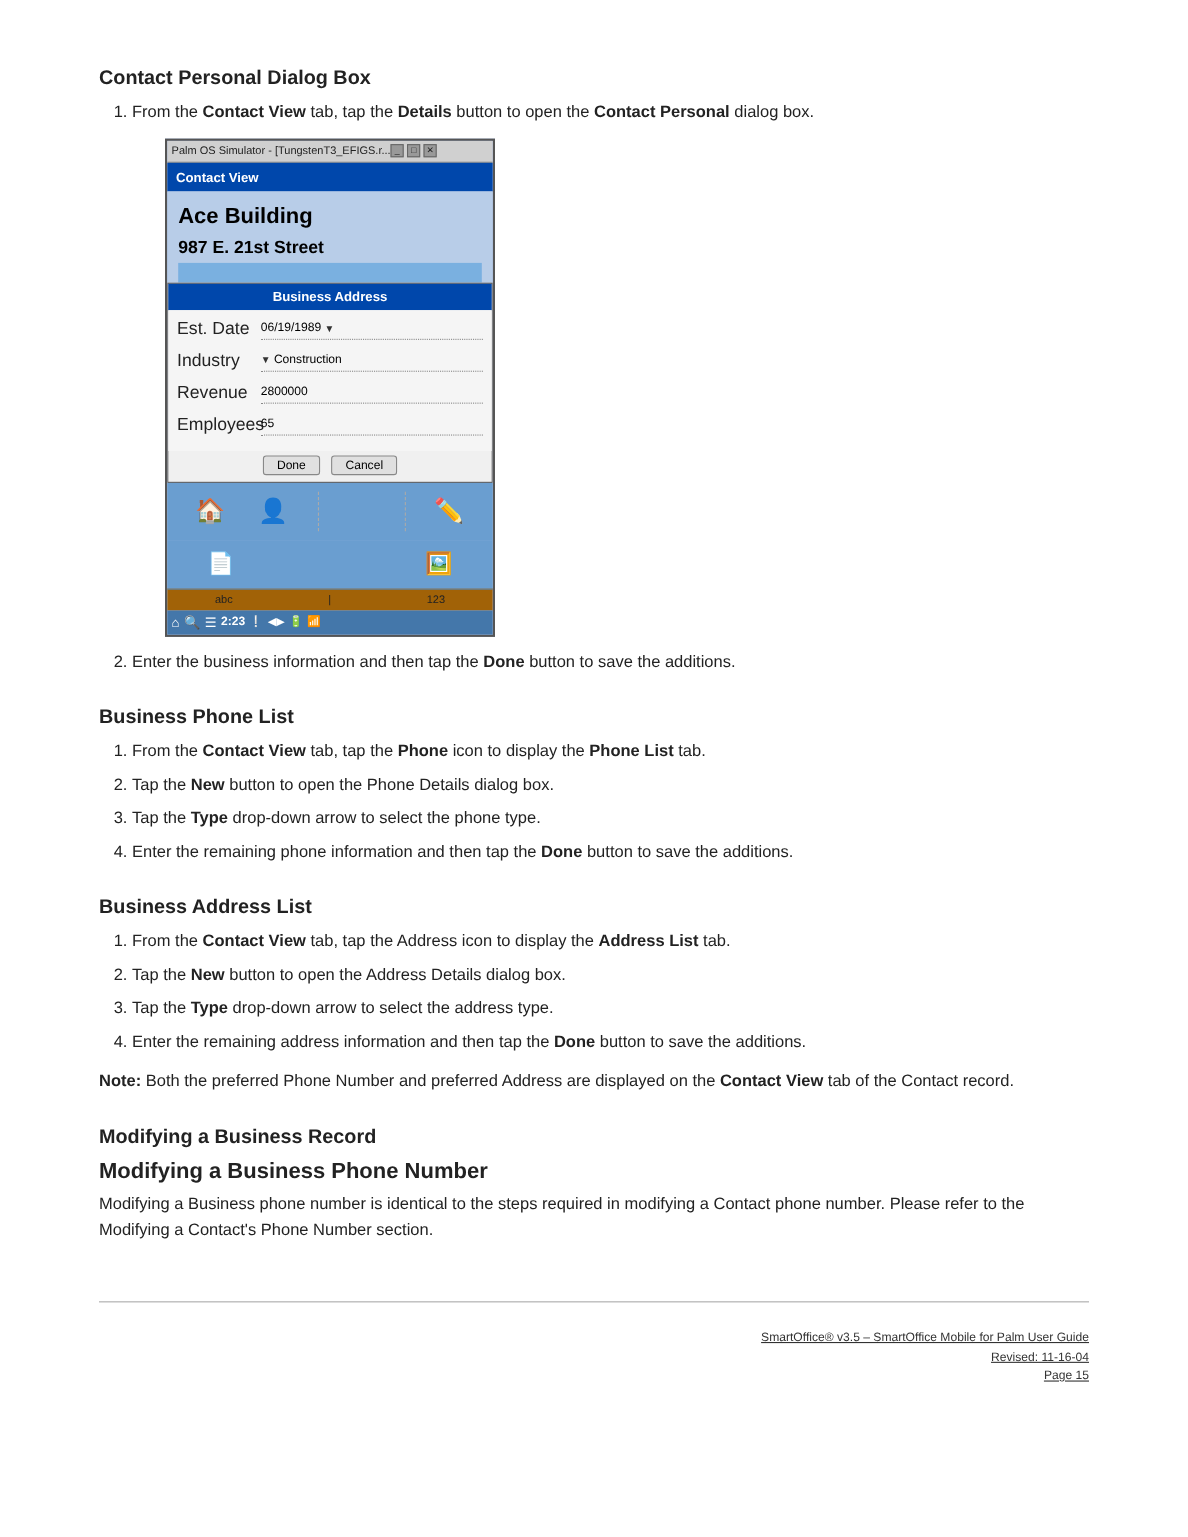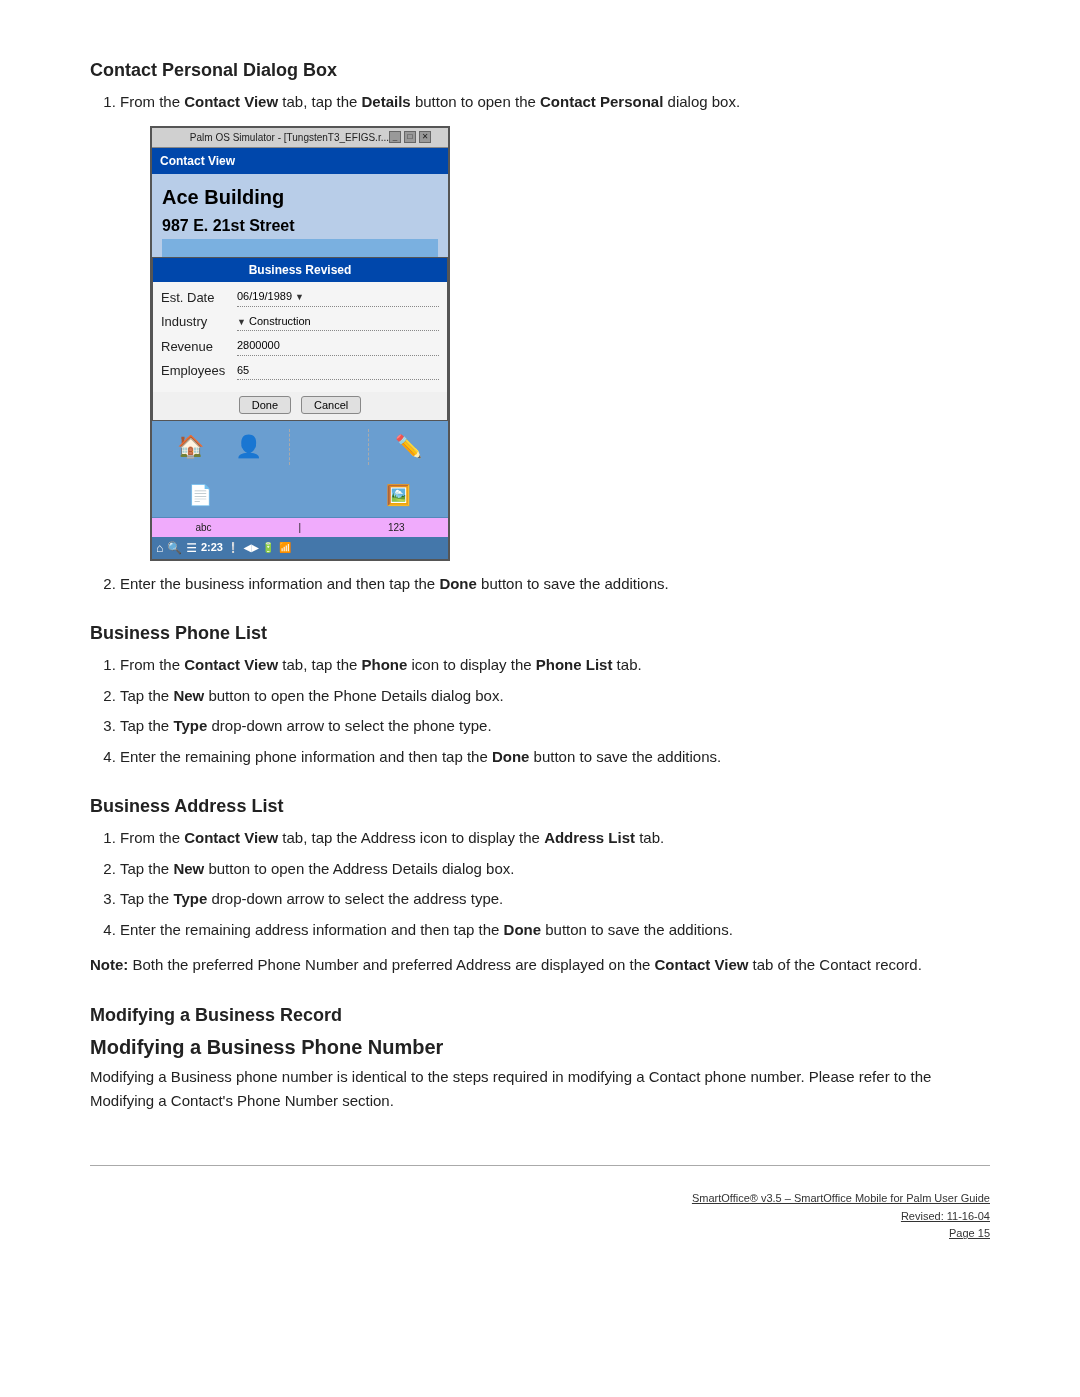--- a/index.html
+++ b/index.html
@@ -43,24 +43,24 @@
       margin: 12px 0 12px 30px;
       background: #b0c4e8;
       font-family: Arial, sans-serif;
       font-size: 12px;
       overflow: hidden;
     }
 
     
     .palm-titlebar {
       background: #d0d0d0;
-      padding: 2px 17px;
-      display: flex;
-      align-items: center;
-      justify-content: flex-end;
+      padding: 2px 4px;
+      display: flex;
+      align-items: center;
+      justify-content: flex-start;
       font-size: 10px;
       border-bottom: 1px solid #888;
     }
     .palm-titlebar-icons {
       display: flex;
       gap: 3px;
     }
     .palm-titlebar-icon {
       width: 12px;
       height: 12px;
@@ -125,21 +125,21 @@
       background: #f5f5f5;
     }
     .palm-field-row {
       display: flex;
       align-items: center;
       margin-bottom: 5px;
       font-size: 11px;
     }
     .palm-field-label {
       width: 76px;
-      font-size: 13px;
+      font-size: 16px;
       color: #222;
     }
     .palm-field-value {
       font-size: 11px;
       color: #000;
       border-bottom: 1px dotted #888;
       flex: 1;
       padding-bottom: 1px;
     }
     .palm-field-value-date {
@@ -180,21 +180,21 @@
       width: 36px;
       height: 36px;
       display: flex;
       align-items: center;
       justify-content: center;
       font-size: 20px;
     }
 
     
     .palm-abc-row {
-      background: #f0abfc;
+      background: #a16207;
       display: flex;
       justify-content: space-around;
       font-size: 10px;
       padding: 2px 0;
       border-top: 1px solid #5588bb;
     }
 
     
     .palm-statusbar {
       background: #4477aa;
@@ -266,21 +266,21 @@
           <span>Contact View</span>
         </div>
 
         <div class="palm-contact-area">
           <div class="palm-contact-name">Ace Building</div>
           <div class="palm-contact-address">987 E. 21st Street</div>
           <div class="palm-contact-city" style="height:18px; background:#7ab0e0;"></div>
         </div>
 
         <div class="palm-dialog">
-          <div class="palm-dialog-title">Business Revised</div>
+          <div class="palm-dialog-title">Business Address</div>
           <div class="palm-dialog-body">
 
             <div class="palm-field-row">
               <span class="palm-field-label">Est. Date</span>
               <span class="palm-field-value">
                 <span class="palm-field-value-date">
                   <span>06/19/1989</span>
                   <span class="palm-dropdown-arrow">▼</span>
                 </span>
               </span>

